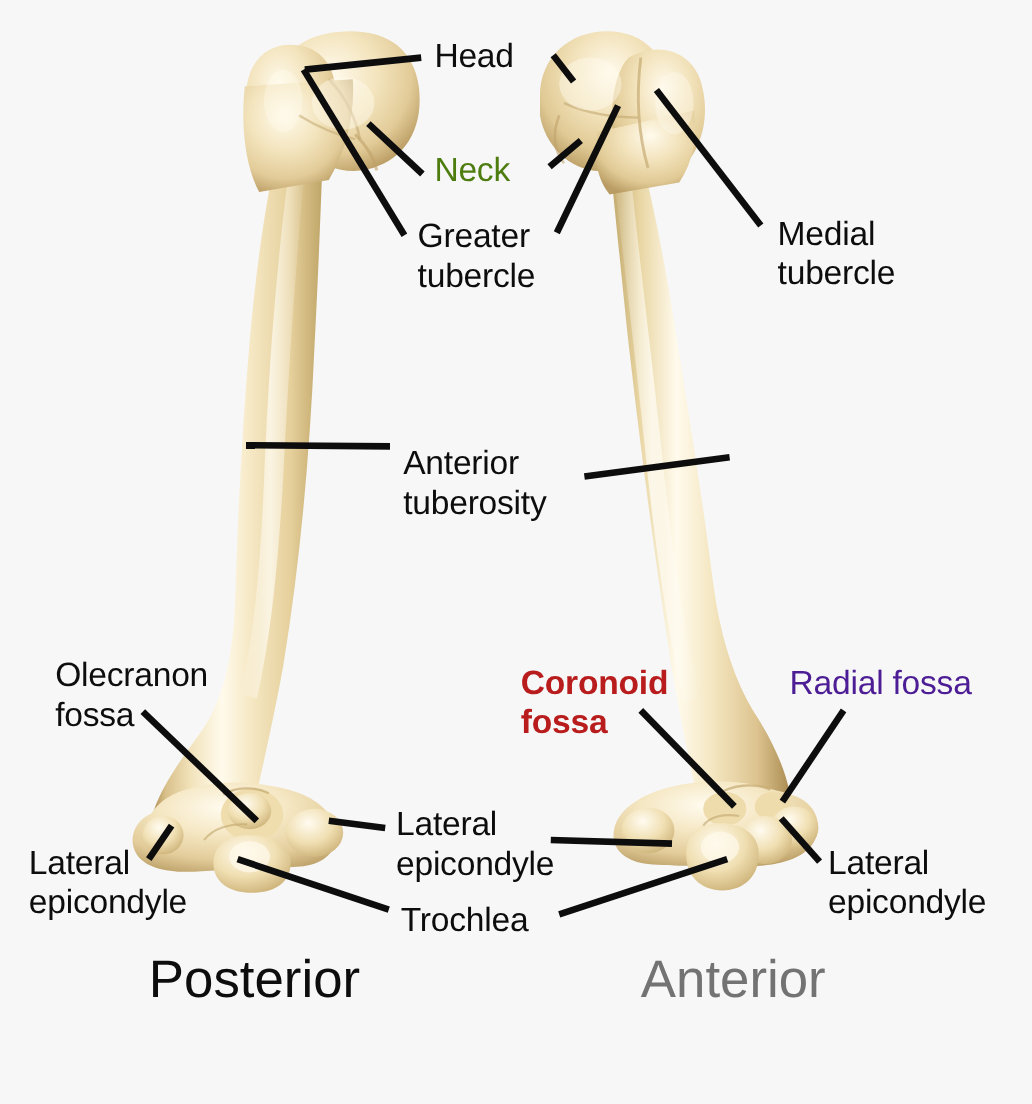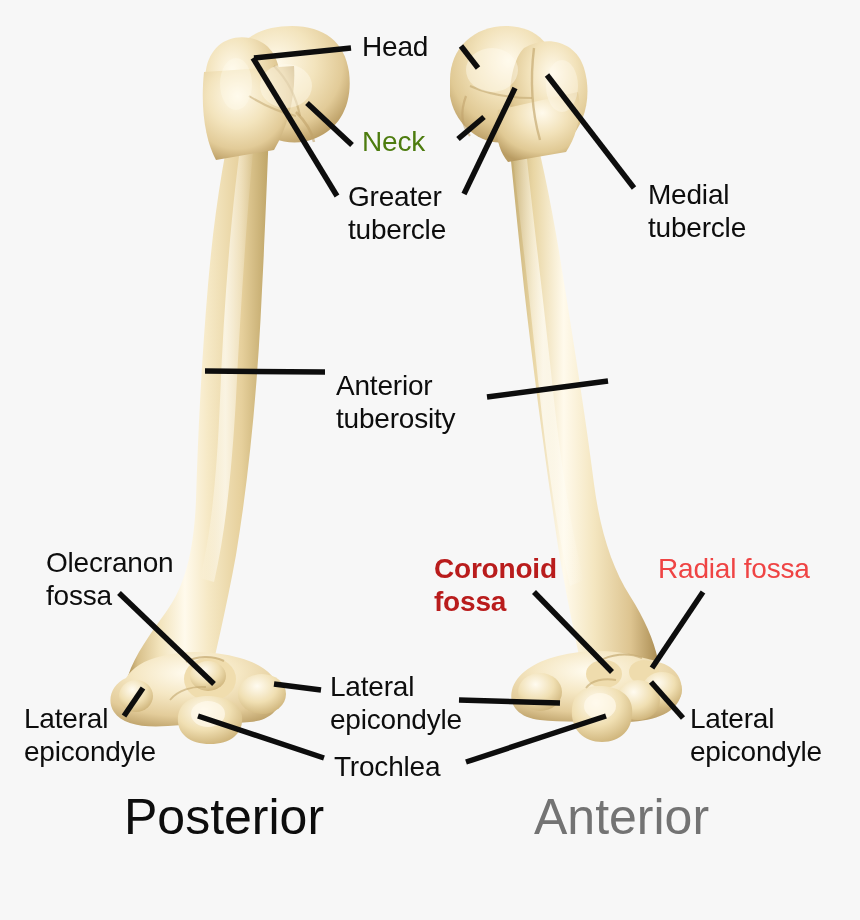--- a/index.html
+++ b/index.html
@@ -17,21 +17,21 @@
     position:absolute;
     color:#0d0d0d;
     font-size:28px;
     line-height:33px;
     white-space:pre;
     letter-spacing:-0.2px;
   }
   .view-lbl{
     position:absolute;
     color:#0d0d0d;
-    font-size:50px;
+    font-size:44px;
     line-height:44px;
     white-space:pre;
     letter-spacing:0px;
   }
 </style>
 </head>
 <body>
 
 <div id="stage">
 
@@ -224,21 +224,21 @@
   </svg>
 
   <div id="labels">
       <div class="lbl" style="left: 362px; top: 30px; width: 100px; color: rgb(13, 13, 13);"><div>Head</div></div>
       <div class="lbl" style="left: 362px; top: 125px; width: 100px; color: #4d7c0f;"><div>Neck</div></div>
       <div class="lbl" style="left: 348px; top: 180px; width: 150px; color: rgb(13, 13, 13);"><div>Greater</div><div>tubercle</div></div>
       <div class="lbl" style="left: 648px; top: 178px; width: 150px; color: rgb(13, 13, 13);"><div>Medial</div><div>tubercle</div></div>
       <div class="lbl" style="left: 336px; top: 369px; width: 160px; color: rgb(13, 13, 13);"><div>Anterior</div><div>tuberosity</div></div>
       <div class="lbl" style="left: 46px; top: 546px; width: 170px; color: rgb(13, 13, 13);"><div>Olecranon</div><div>fossa</div></div>
       <div class="lbl" style="left: 434px; top: 552px; width: 160px; color: #b91c1c; font-weight: bold;"><div>Coronoid</div><div>fossa</div></div>
-      <div class="lbl" style="left: 658px; top: 552px; width: 170px; color: #ef4444;"><div>Radial fossa</div></div>
+      <div class="lbl" style="left: 658px; top: 552px; width: 170px; color: #4c1d95;"><div>Radial fossa</div></div>
       <div class="lbl" style="left: 330px; top: 670px; width: 170px; color: rgb(13, 13, 13);"><div>Lateral</div><div>epicondyle</div></div>
       <div class="lbl" style="left: 24px; top: 702px; width: 170px; color: rgb(13, 13, 13);"><div>Lateral</div><div>epicondyle</div></div>
       <div class="lbl" style="left: 690px; top: 702px; width: 170px; color: rgb(13, 13, 13);"><div>Lateral</div><div>epicondyle</div></div>
       <div class="lbl" style="left: 334px; top: 750px; width: 130px; color: rgb(13, 13, 13);"><div>Trochlea</div></div>
     </div>
   <div id="views">
       <div class="view-lbl" style="left: 124px; top: 795px; color: rgb(13, 13, 13);">Posterior</div>
       <div class="view-lbl" style="left: 534px; top: 795px; color: #737373;">Anterior</div>
     </div>
 

